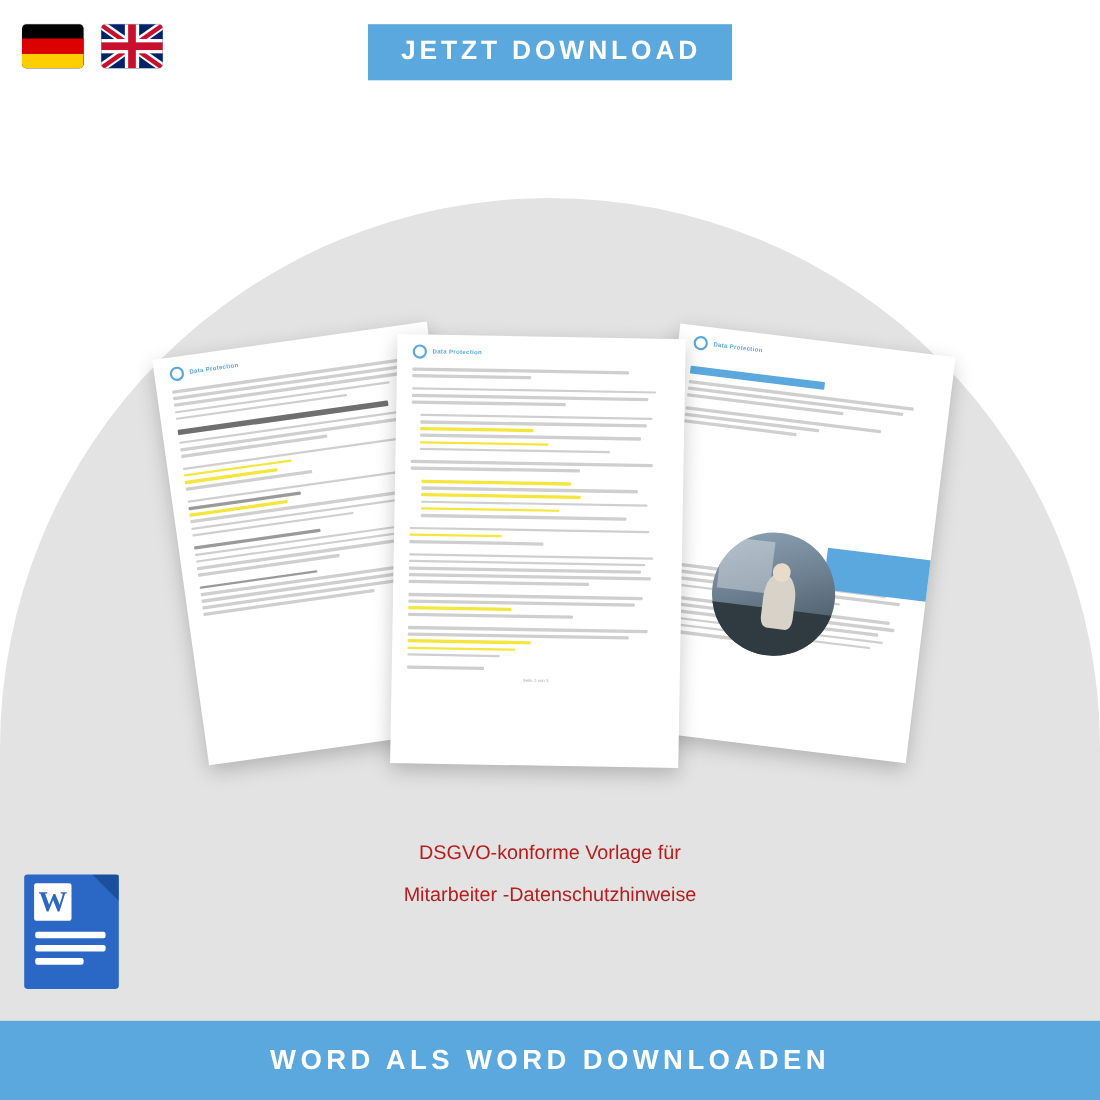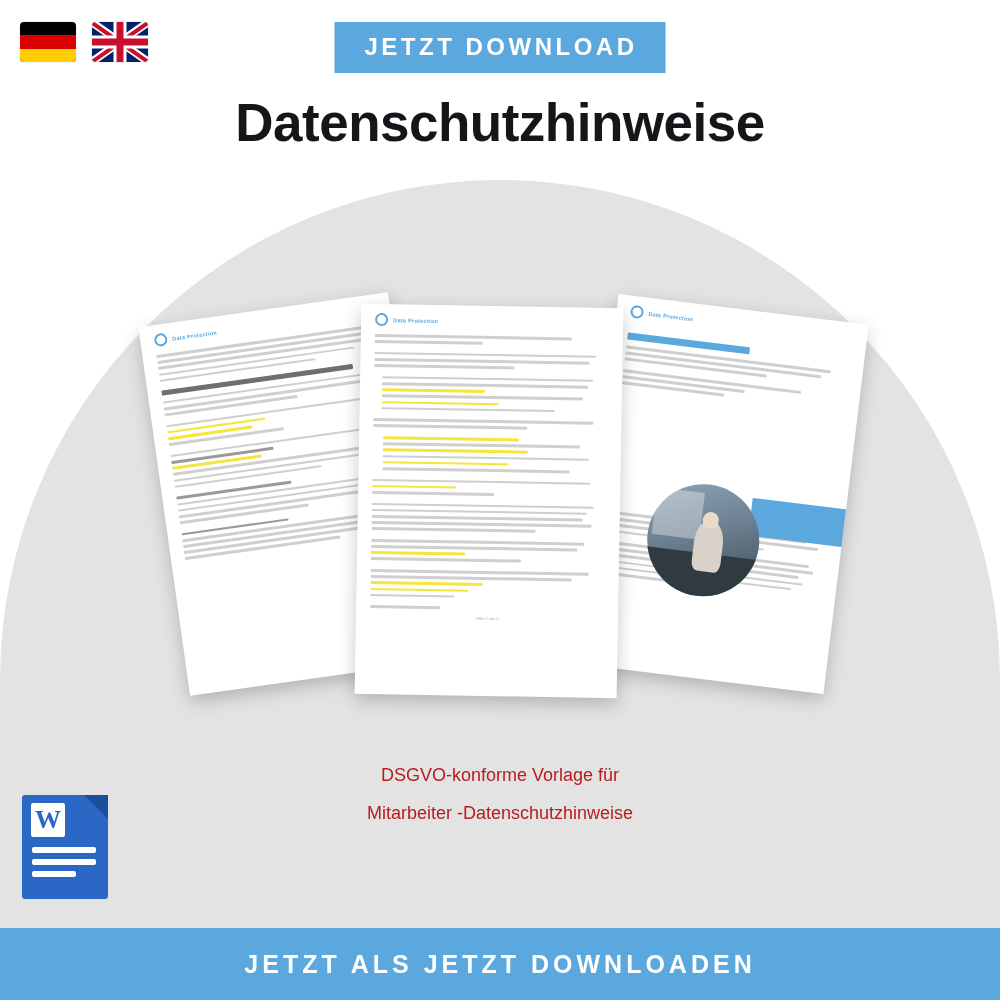--- a/index.html
+++ b/index.html
@@ -197,21 +197,20 @@
         <i class="d4"></i>
       <i class="hw"></i>
         <i class="vw"></i>
         <i class="hr"></i>
         <i class="vr"></i>
     </div>
   </div>
 
   <div class="badge">JETZT DOWNLOAD</div>
 
-  <div class="title1">Datenschutzhinweise</div>
 
   <div class="docs">
 
     <div class="doc doc-left">
       <div class="doc-head">
         <span class="doc-logo"></span>
         <span class="doc-logo-txt">Data Protection</span>
       </div>
       <div class="doc-body">
         <div class="ln" style="width:96%"></div>
@@ -334,15 +333,15 @@
 
   <div class="word-icon">
     <div class="page"></div>
     <div class="fold"></div>
     <div class="wbox">W</div>
     <div class="wl wl1"></div>
     <div class="wl wl2"></div>
     <div class="wl wl3"></div>
   </div>
 
-  <div class="cta">JETZT ALS JETZT DOWNLOADEN</div>
+  <div class="cta">WORD ALS WORD DOWNLOADEN</div>
 
 </div>
 
 </body></html>

